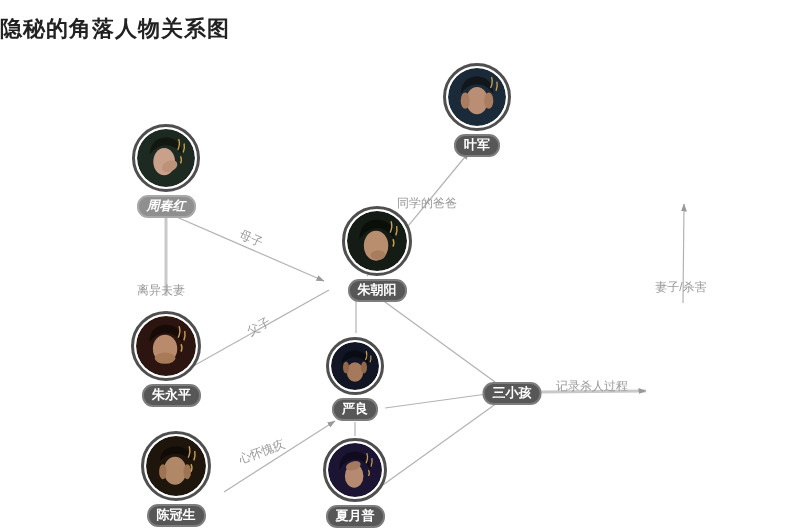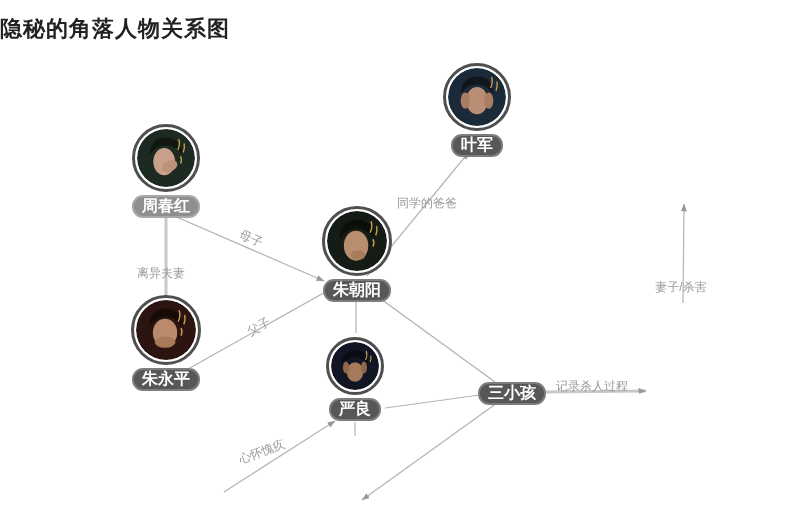--- a/index.html
+++ b/index.html
@@ -24,21 +24,21 @@
     position:absolute;z-index:3;transform:translateX(-50%);
     display:flex;flex-direction:column;align-items:center;gap:3px;
   }
   .avatar{
     box-sizing:border-box;border:3px solid #4f4f4f;background:#fff;
     padding:2px;border-radius:50%;
   }
   .avatar svg{display:block;width:100%;height:100%;border-radius:50%;}
   .pill{
     background:#575757;border:2px solid #7d7d7d;color:#fff;
-    border-radius:11px;padding:1px 8px 2px 8px;font-size:16px;font-weight:bold;
+    border-radius:11px;padding:1px 8px 2px 8px;font-size:13px;font-weight:bold;
     line-height:16px;white-space:nowrap;
   }
   .pill.light{background:#8f8f8f;border-color:#a8a8a8;}
 </style>
 </head>
 <body>
 
 <div class="stage">
 
   <div class="title">隐秘的角落人物关系图</div>
@@ -57,28 +57,28 @@
     <line class="thick" x1="541" y1="392" x2="646" y2="391" marker-end="url(#arr)"></line>
     <line x1="224" y1="492" x2="335" y2="421" marker-end="url(#arr)"></line>
     <line x1="356" y1="296" x2="356" y2="333"></line>
     <line x1="355" y1="422" x2="355" y2="436"></line>
     <line x1="385" y1="408" x2="487" y2="394"></line>
     <line x1="495" y1="382" x2="374" y2="294" marker-end="url(#arr)"></line>
     <line x1="497" y1="403" x2="362" y2="500" marker-end="url(#arr)"></line>
   </svg>
 
   <div class="edge-label" style="left:251px;top:239px;transform:translate(-50%,-50%) rotate(23deg);">母子</div>
-  <div class="edge-label" style="left:161px;top:273px;">离异夫妻</div>
+  <div class="edge-label" style="left:161px;top:290px;">离异夫妻</div>
   <div class="edge-label" style="left:259px;top:327px;transform:translate(-50%,-50%) rotate(-29deg);">父子</div>
   <div class="edge-label" style="left:427px;top:203px;text-align:right;">同学的爸爸</div>
   <div class="edge-label" style="left:681px;top:287px;">妻子/杀害</div>
   <div class="edge-label" style="left:592px;top:386px;">记录杀人过程</div>
   <div class="edge-label" style="left:262px;top:452px;transform:translate(-50%,-50%) rotate(-20deg);">心怀愧疚</div>
 
-  <div class="node" style="left:166px;top:124px;">
+  <div class="node" style="left:166px;top:124px;font-style:italic;">
     <div class="avatar" style="width:68px;height:68px;">
       <svg viewBox="0 0 64 64">
         <circle cx="32" cy="32" r="32" fill="#1d2a22"></circle>
         <path d="M14 28 Q15 10 32 9 Q49 10 50 28 Q42 18 32 18 Q22 18 14 28 Z" fill="#121710"></path>
         <ellipse cx="30" cy="36" rx="12" ry="15" fill="#c9a089"></ellipse>
         <ellipse cx="36" cy="41" rx="9" ry="6" transform="rotate(-25 36 41)" fill="#bd9279"></ellipse>
         <path d="M46 11 q2 6 -1 12 M52 16 q1 5 -1 10 M48 30 q2 4 0 8" fill="none" stroke-width="1.5" stroke="#c8a04e"></path>
       </svg>
     </div>
     <div class="pill light">周春红</div>
@@ -92,34 +92,34 @@
         <ellipse cx="32" cy="36" rx="12" ry="15" fill="#b98e74"></ellipse>
         <ellipse cx="19" cy="36" rx="5" ry="9" fill="#ab7d60"></ellipse>
         <ellipse cx="45" cy="36" rx="5" ry="9" fill="#ab7d60"></ellipse>
         <path d="M48 10 q2 6 -1 12 M54 15 q1 5 -1 10" fill="none" stroke-width="1.5" stroke="#c8a04e"></path>
       </svg>
     </div>
     <div class="pill">叶军</div>
   </div>
 
 
-  <div class="node" style="left:357px;top:206px;text-align:right;">
+  <div class="node" style="left:377px;top:206px;text-align:right;">
     <div class="avatar" style="width:70px;height:70px;">
       <svg viewBox="0 0 64 64">
         <circle cx="32" cy="32" r="32" fill="#141c15"></circle>
         <path d="M13 30 Q14 10 32 9 Q50 10 51 30 Q42 18 32 18 Q22 18 13 30 Z" fill="#0b0f0a"></path>
         <ellipse cx="31" cy="37" rx="13" ry="16" fill="#b98e6f"></ellipse>
         <ellipse cx="33" cy="47" rx="8" ry="5" fill="#a87c5c"></ellipse>
         <path d="M47 11 q2 6 -1 12 M53 16 q1 5 -1 10 M49 30 q2 4 0 8" fill="none" stroke-width="1.5" stroke="#c8a04e"></path>
       </svg>
     </div>
     <div class="pill">朱朝阳</div>
   </div>
 
-  <div class="node" style="left:166px;top:295px;">
+  <div class="node" style="left:166px;top:311px;align-items:flex-end;">
     <div class="avatar" style="width:70px;height:70px;">
       <svg viewBox="0 0 64 64">
         <circle cx="32" cy="32" r="32" fill="#2c1510"></circle>
         <path d="M14 28 Q15 10 32 9 Q49 10 50 28 Q42 18 32 18 Q22 18 14 28 Z" fill="#170b08"></path>
         <ellipse cx="31" cy="35" rx="13" ry="15" fill="#b98a6b"></ellipse>
         <ellipse cx="31" cy="45" rx="11" ry="6" fill="#a87a58"></ellipse>
         <path d="M46 11 q2 6 -1 12 M52 16 q1 5 -1 10 M48 30 q2 4 0 8" fill="none" stroke-width="1.5" stroke="#c8a04e"></path>
       </svg>
     </div>
     <div class="pill">朱永平</div>
@@ -133,19 +133,44 @@
         <path d="M14 30 Q15 12 32 11 Q49 12 50 30 Q42 20 32 20 Q22 20 14 30 Z" fill="#0a0c14"></path>
         <ellipse cx="32" cy="40" rx="11" ry="13" fill="#a5795c"></ellipse>
         <ellipse cx="20" cy="34" rx="4" ry="8" fill="#936849"></ellipse>
         <ellipse cx="44" cy="34" rx="4" ry="8" fill="#936849"></ellipse>
         <path d="M47 12 q2 6 -1 12 M53 18 q1 5 -1 9" fill="none" stroke-width="1.5" stroke="#c8a04e"></path>
       </svg>
     </div>
     <div class="pill">严良</div>
   </div>
 
+  <div class="node" style="left:355px;top:438px;">
+    <div class="avatar" style="width:64px;height:64px;">
+      <svg viewBox="0 0 64 64">
+        <circle cx="32" cy="32" r="32" fill="#1c1433"></circle>
+        <path d="M13 32 Q14 11 32 10 Q50 11 51 32 Q42 19 32 19 Q22 19 13 32 Z" fill="#100b1d"></path>
+        <ellipse cx="31" cy="39" rx="11" ry="14" fill="#b58a70"></ellipse>
+        <ellipse cx="30" cy="27" rx="9" ry="5" transform="rotate(-18 30 27)" fill="#a37a5e"></ellipse>
+        <path d="M46 12 q2 6 -1 12 M52 18 q1 5 -1 10 M48 32 q2 4 0 7" fill="none" stroke-width="1.5" stroke="#c09a58"></path>
+      </svg>
+    </div>
+    <div class="pill">夏月普</div>
+  </div>
 
+  <div class="node" style="left:176px;top:431px;">
+    <div class="avatar" style="width:70px;height:70px;">
+      <svg viewBox="0 0 64 64">
+        <circle cx="32" cy="32" r="32" fill="#1e160d"></circle>
+        <path d="M15 26 Q16 12 32 11 Q48 12 49 26 Q41 19 32 19 Q23 19 15 26 Z" fill="#100b06"></path>
+        <ellipse cx="31" cy="37" rx="12" ry="15" fill="#b08767"></ellipse>
+        <ellipse cx="18" cy="38" rx="4" ry="8" fill="#9e7554"></ellipse>
+        <ellipse cx="44" cy="38" rx="4" ry="8" fill="#9e7554"></ellipse>
+        <path d="M46 11 q2 6 -1 12 M52 16 q1 5 -1 10 M48 30 q2 4 0 8" fill="none" stroke-width="1.5" stroke="#c8a04e"></path>
+      </svg>
+    </div>
+    <div class="pill">陈冠生</div>
+  </div>
 
   <div class="node" style="left:512px;top:382px;align-items:flex-end;">
     <div class="pill">三小孩</div>
   </div>
 
 </div>
 
 </body></html>

